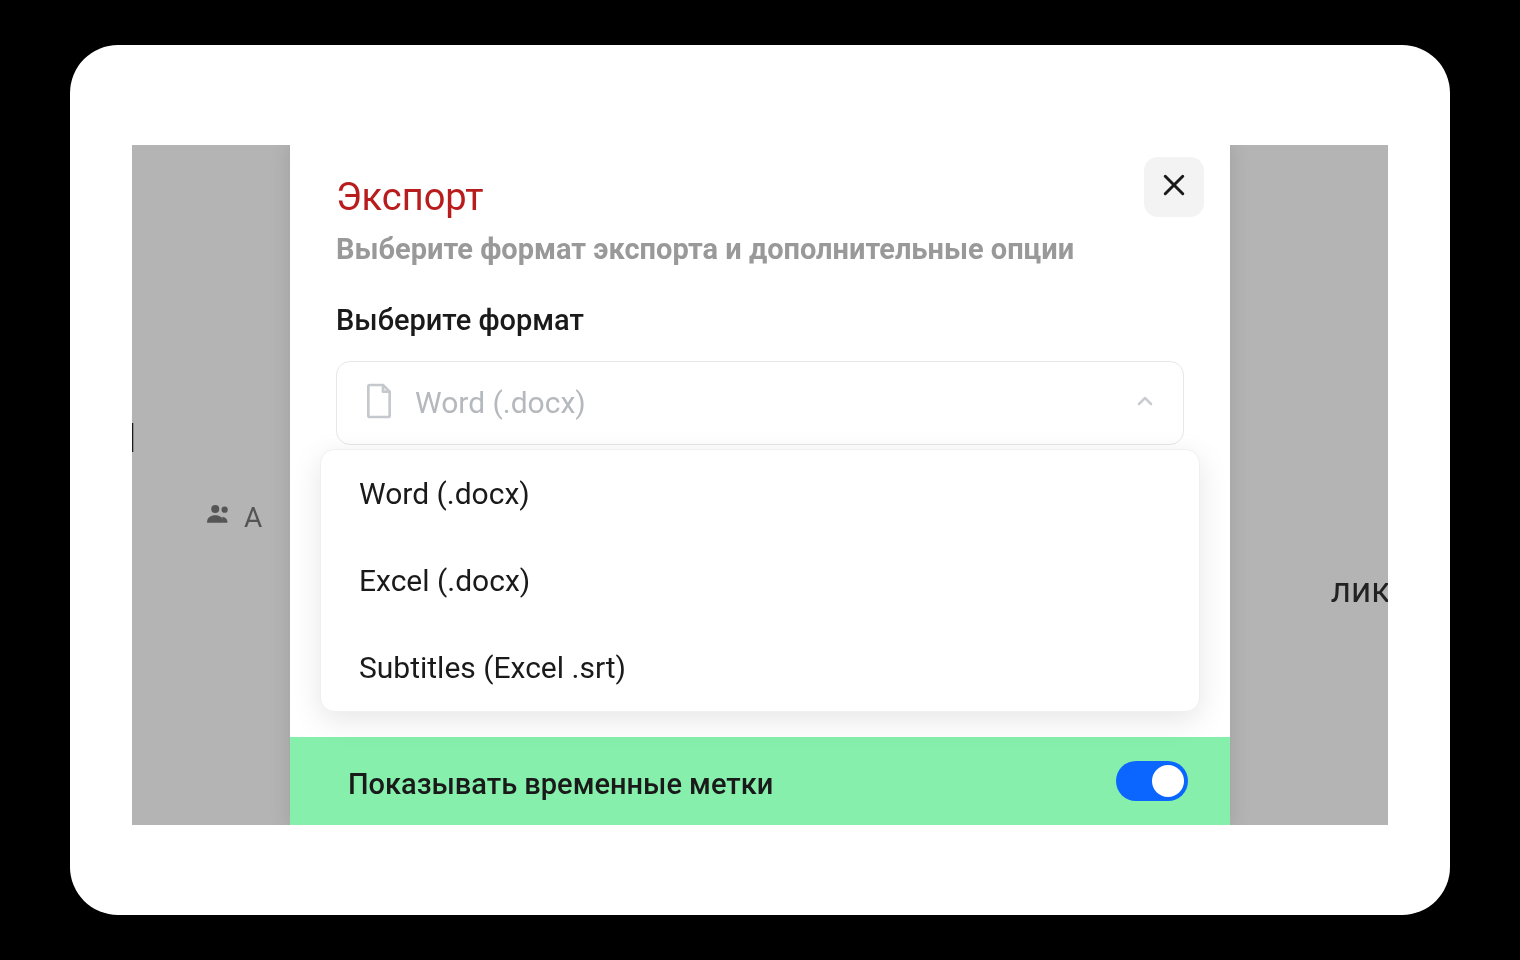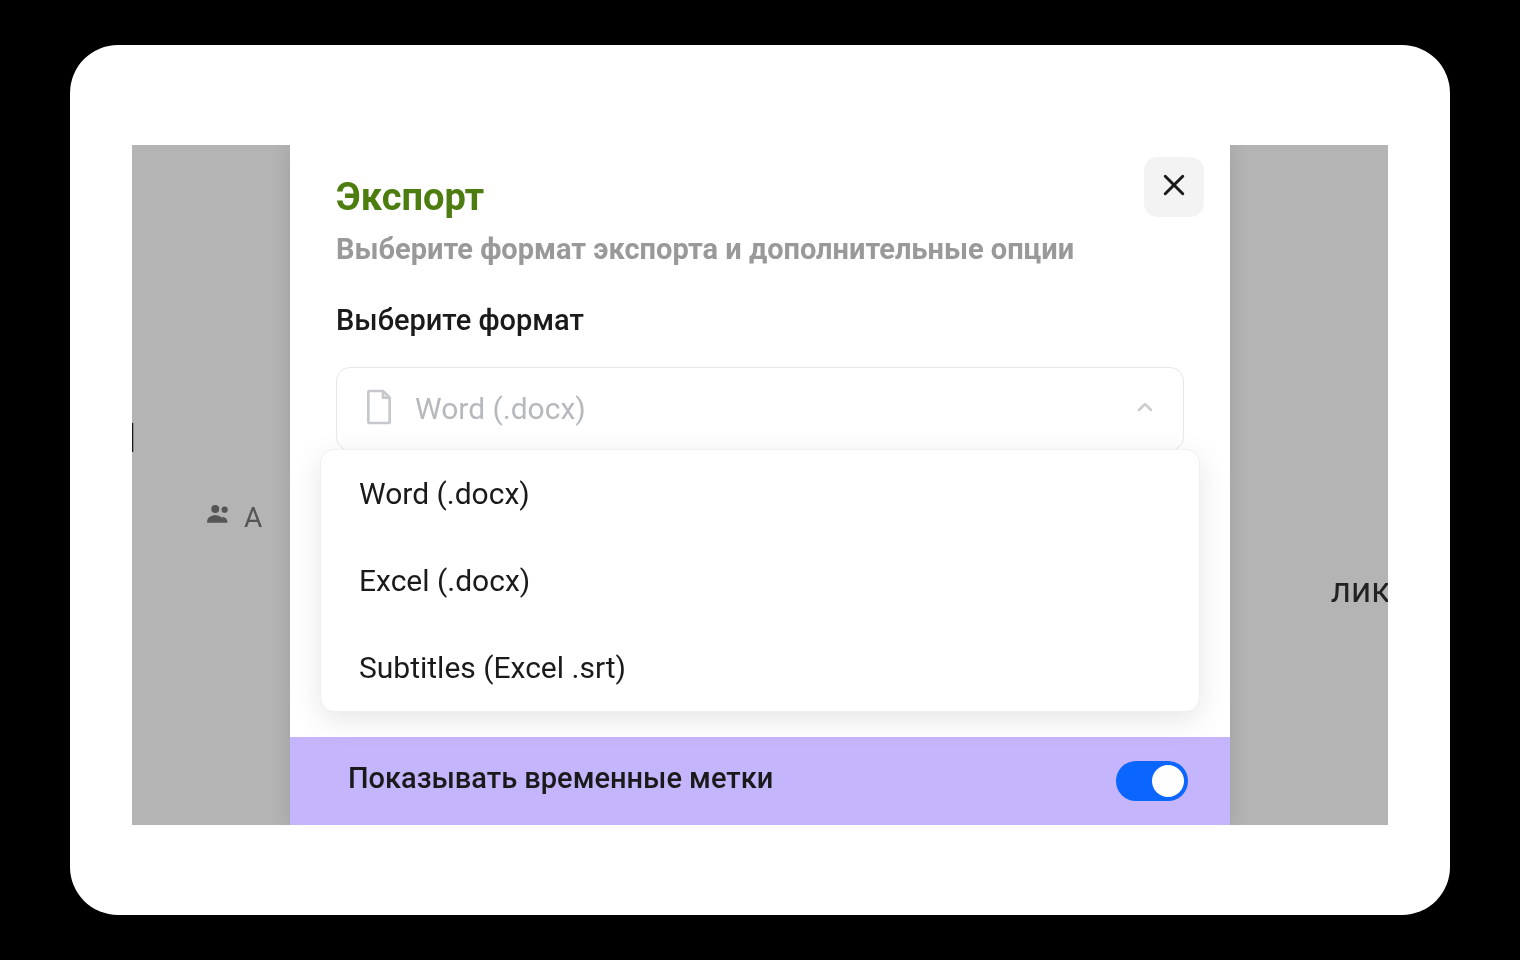--- a/index.html
+++ b/index.html
@@ -75,22 +75,22 @@
       bottom: 0;
       background: #fff;
       box-shadow: 0 4px 20px rgba(0,0,0,0.12);
     }
     .modal-header {
       padding: 36px 46px 10px 46px;
       position: relative;
     }
     .modal-title {
       font-size: 38px;
-      font-weight: 700;
-      color: #4d7c0f;
+      font-weight: 400;
+      color: #b91c1c;
       margin-bottom: 12px;
     }
     .modal-subtitle {
       font-size: 29px;
       font-weight: 700;
       color: #999;
       line-height: 1.3;
     }
     .close-btn {
       position: absolute;
@@ -109,21 +109,21 @@
       width: 30px;
       height: 30px;
     }
     .section {
       padding: 24px 46px 0 46px;
     }
     .section-label {
       font-size: 29px;
       font-weight: 500;
       color: #1a1a1a;
-      margin-bottom: 30px;
+      margin-bottom: 24px;
     }
     .select-box {
       border: 1.5px solid #e5e7eb;
       border-radius: 14px;
       padding: 20px 26px;
       display: flex;
       align-items: center;
       gap: 20px;
       cursor: pointer;
       position: relative;
@@ -160,24 +160,24 @@
       padding: 26px 38px;
       font-size: 30px;
       color: #1a1a1a;
       cursor: pointer;
     }
     .toggle-row {
       position: absolute;
       left: 0;
       right: 0;
       bottom: 0;
-      background: #c4b5fd;
+      background: #86efac;
       padding: 24px 42px 24px 58px;
       display: flex;
-      align-items: flex-start;
+      align-items: flex-end;
       justify-content: space-between;
     }
     .toggle-label {
       font-size: 29px;
       font-weight: 500;
       color: #1a1a1a;
     }
     .toggle {
       width: 72px;
       height: 40px;

